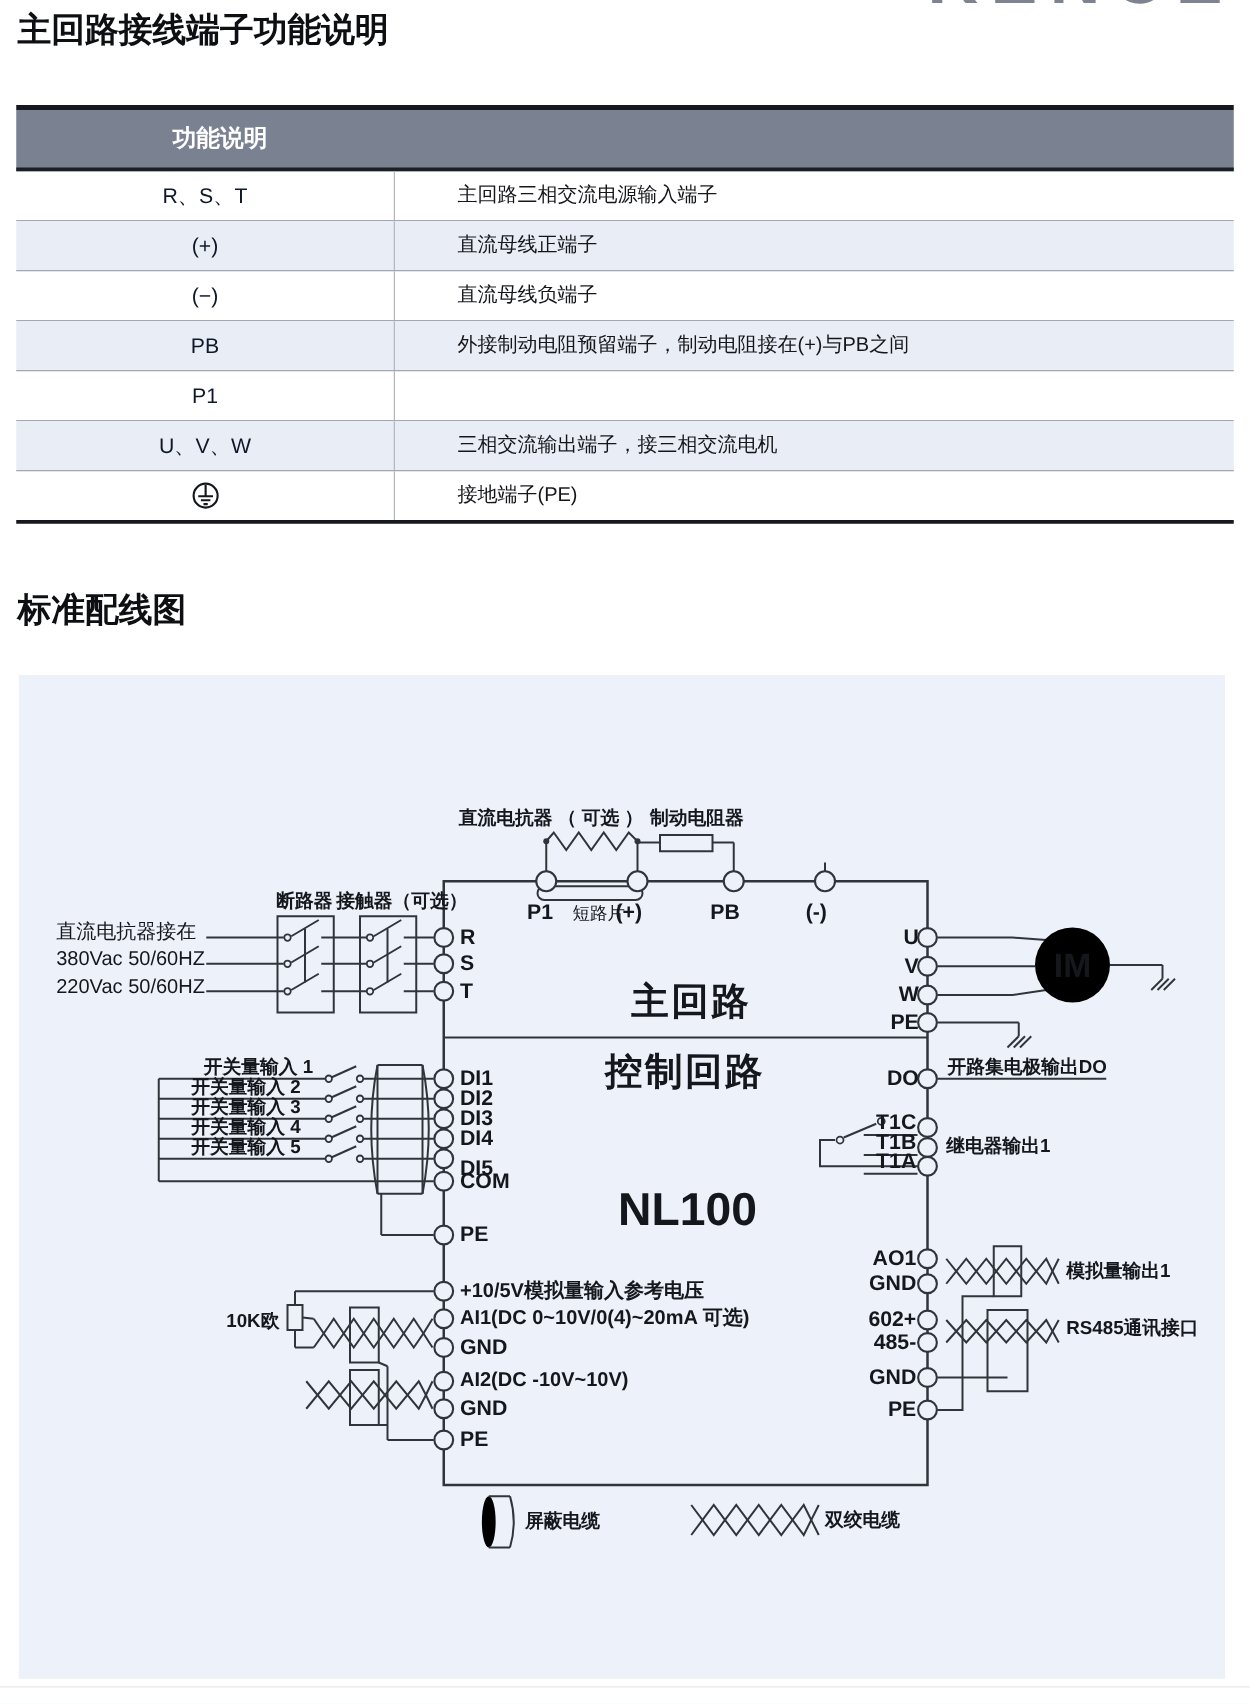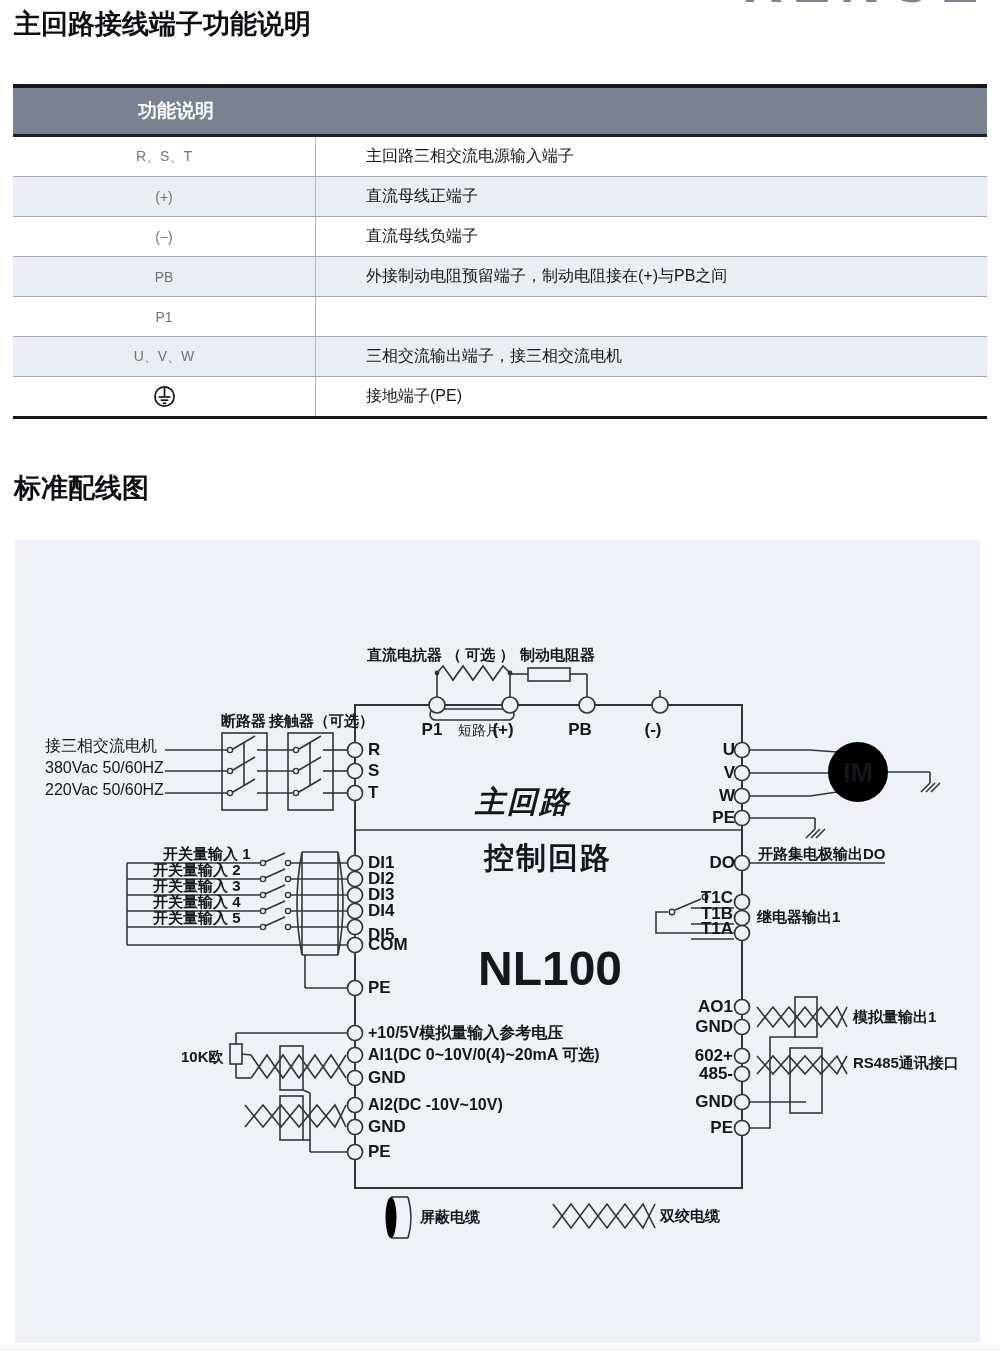--- a/index.html
+++ b/index.html
@@ -21,36 +21,36 @@
     border-top:4px solid #16181d;border-bottom:3px solid #16181d;
   }
   .t-head{display:flex;height:46px;background:#7a8191;border-bottom:3px solid #1c1f24;}
   .t-head .c1{width:302px;border-right:1px solid #9aa0ae;display:flex;align-items:center;justify-content:center;
     color:#ffffff;font-size:19px;font-weight:700;}
   .t-head .c2{flex:1;display:flex;align-items:center;color:#ffffff;font-size:19px;font-weight:700;padding-left:125px;}
   .t-row{display:flex;height:39px;border-bottom:1px solid #a3a8b4;}
   .t-row:last-child{border-bottom:none;}
   .t-row.alt{background:#e9edf6;}
   .t-row .c1{width:302px;border-right:1px solid #b3b8c2;display:flex;align-items:center;justify-content:center;
-    font-size:14px;color:#737373;}
+    font-size:17px;color:#0f172a;}
   .t-row .c2{flex:1;display:flex;align-items:center;padding-left:50px;font-size:16px;color:#14161a;}
   
   #diagram{position:absolute;left:15px;top:540px;width:965px;height:803px;background:#edf1f9;}
   #wires{position:absolute;left:0;top:0;}
   #wires line,#wires polyline,#wires path,#wires rect{stroke:#30343b;stroke-width:1.6;fill:none;}
   #wires rect.mainbox{stroke-width:2;}
   #wires circle.term{fill:#edf1f9;stroke:#30343b;stroke-width:1.7;}
   #wires circle.contact{fill:#edf1f9;stroke:#30343b;stroke-width:1.4;}
   #wires circle.dot{fill:#30343b;stroke:none;}
   .lbl{position:absolute;white-space:nowrap;transform:translateY(-50%);font-size:16px;color:#14171c;}
   .lbl.c{transform:translate(-50%,-50%);}
   .lbl.r{transform:translateY(-50%);text-align:right;}
   .term-name{font-weight:600;font-size:17px;}
   .big{font-size:30px;font-weight:600;letter-spacing:2px;}
-  .model{font-size:48px;font-weight:600;}
+  .model{font-size:37px;font-weight:600;}
   .small{font-size:14px;}
   .note{font-size:15px;font-weight:600;}
   .src{font-size:16px;}
   .motor-lbl{font-size:27px;font-weight:600;}
   .faint-rule{position:absolute;left:0;top:1349px;width:1000px;height:1px;background:#e9e9e9;}
 </style>
 </head>
 <body>
 
 <div id="logo-clip">
@@ -303,33 +303,33 @@
     <g>
       <ellipse cx="376" cy="677.5" rx="5.5" ry="20.5"></ellipse>
       <line x1="376" y1="657" x2="393" y2="657"></line>
       <line x1="376" y1="698" x2="393" y2="698"></line>
       <path d="M393,657 Q399,677.5 393,698"></path>
       <path d="M538,664 Q547,676 556,688 Q565,676 574,664 Q583,676 592,688 Q601,676 610,664 Q619,676 628,688 Q634,676 640,664"></path>
       <path d="M538,688 Q547,676 556,664 Q565,676 574,688 Q583,676 592,664 Q601,676 610,688 Q619,676 628,664 Q634,676 640,688"></path>
     </g>
   </svg>
 
-  <div class="lbl big c" style="left:508px;top:262px;font-style:italic;">主回路</div>
+  <div class="lbl big c" style="left:538px;top:262px;">主回路</div>
   <div class="lbl big c" style="left:533px;top:318px;">控制回路</div>
   <div class="lbl model c" style="left:535px;top:428px;">NL100</div>
 
   <div class="lbl note" style="left:352px;top:115px;">直流电抗器 （ 可选 ）</div>
   <div class="lbl note" style="left:505px;top:115px;">制动电阻器</div>
   <div class="lbl term-name c" style="left:417px;top:190px;">P1</div>
   <div class="lbl small c" style="left:464px;top:191px;">短路片</div>
   <div class="lbl term-name c" style="left:488px;top:190px;">(+)</div>
   <div class="lbl term-name c" style="left:565px;top:190px;">PB</div>
   <div class="lbl term-name c" style="left:638px;top:190px;">(-)</div>
 
-  <div class="lbl src" style="left:30px;top:206px;">接三相交流电机</div>
+  <div class="lbl src" style="left:30px;top:206px;">直流电抗器接在</div>
   <div class="lbl src" style="left:30px;top:228px;">380Vac 50/60HZ</div>
   <div class="lbl src" style="left:30px;top:250px;">220Vac 50/60HZ</div>
   <div class="lbl note" style="left:206px;top:181px;">断路器</div>
   <div class="lbl note" style="left:254px;top:181px;text-align:center;">接触器（可选）</div>
 
   <div class="lbl term-name" style="left:353px;top:210px;">R</div>
   <div class="lbl term-name" style="left:353px;top:231px;">S</div>
   <div class="lbl term-name" style="left:353px;top:253px;">T</div>
 
   <div class="lbl note" style="left:138px;top:314px;margin-left:10px;">开关量输入 1</div>

